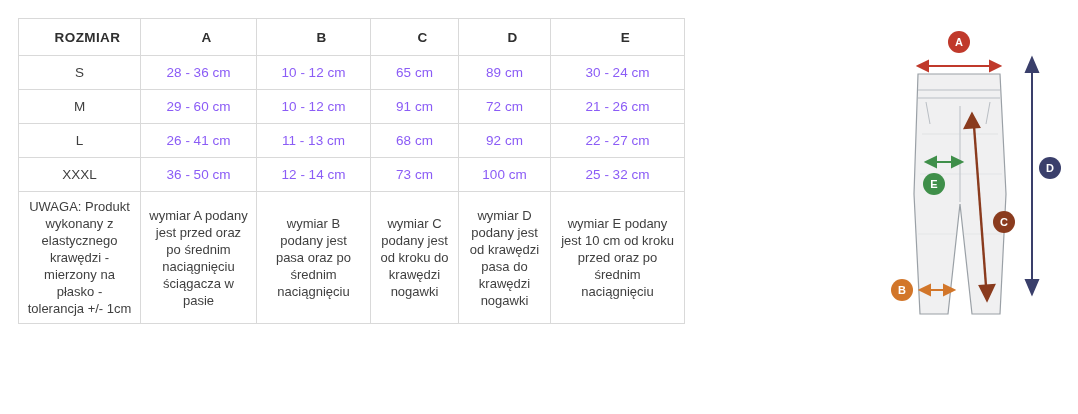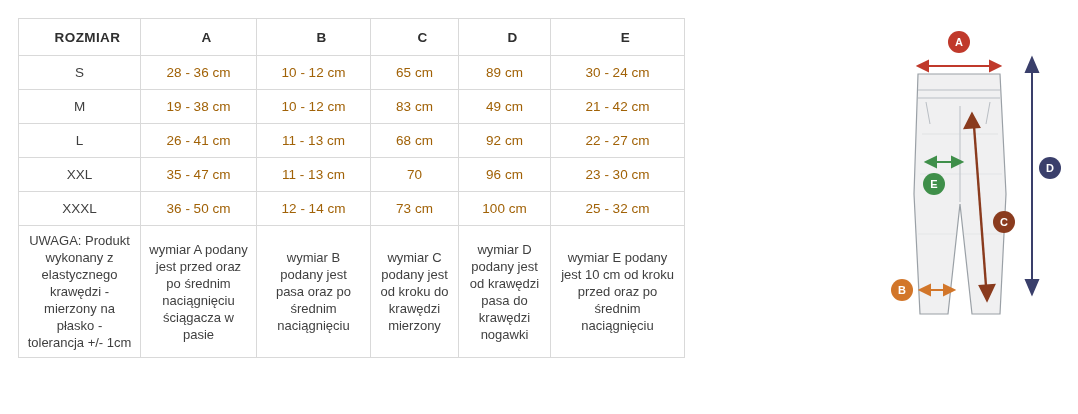--- a/index.html
+++ b/index.html
@@ -30,21 +30,21 @@
     border-collapse: collapse;
     width: 666px;
     table-layout: fixed;
   }
   table.size-table th,
   table.size-table td {
     border: 1px solid #d9d9d9;
     text-align: center;
     vertical-align: middle;
     font-size: 13.5px;
-    color: #a16207;
+    color: #8b5cf6;
     padding: 0;
   }
   table.size-table thead th {
     height: 36px;
     font-weight: bold;
     font-size: 13.5px;
     letter-spacing: 0.4px;
     color: #2f2f2f;
     padding-left: 16px;
   }
@@ -117,55 +117,47 @@
         <tr>
           <td>S</td>
           <td>28 - 36 cm</td>
           <td>10 - 12 cm</td>
           <td>65 cm</td>
           <td>89 cm</td>
           <td>30 - 24 cm</td>
         </tr>
         <tr>
           <td>M</td>
-          <td>19 - 38 cm</td>
+          <td>29 - 60 cm</td>
           <td>10 - 12 cm</td>
-          <td>83 cm</td>
-          <td>49 cm</td>
-          <td>21 - 42 cm</td>
+          <td>91 cm</td>
+          <td>72 cm</td>
+          <td>21 - 26 cm</td>
         </tr>
         <tr>
           <td>L</td>
           <td>26 - 41 cm</td>
           <td>11 - 13 cm</td>
           <td>68 cm</td>
           <td>92 cm</td>
           <td>22 - 27 cm</td>
         </tr>
         <tr>
-          <td>XXL</td>
-          <td>35 - 47 cm</td>
-          <td>11 - 13 cm</td>
-          <td>70</td>
-          <td>96 cm</td>
-          <td>23 - 30 cm</td>
-        </tr>
-        <tr>
           <td>XXXL</td>
           <td>36 - 50 cm</td>
           <td>12 - 14 cm</td>
           <td>73 cm</td>
           <td>100 cm</td>
           <td>25 - 32 cm</td>
         </tr>
         <tr class="note-row">
           <td>UWAGA: Produkt wykonany z elastycznego krawędzi - mierzony na płasko - tolerancja +/- 1cm</td>
           <td>wymiar A podany jest przed oraz po średnim naciągnięciu ściągacza w pasie</td>
           <td>wymiar B podany jest pasa oraz po średnim naciągnięciu</td>
-          <td>wymiar C podany jest od kroku do krawędzi mierzony</td>
+          <td>wymiar C podany jest od kroku do krawędzi nogawki</td>
           <td>wymiar D podany jest od krawędzi pasa do krawędzi nogawki</td>
           <td>wymiar E podany jest 10 cm od kroku przed oraz po średnim naciągnięciu</td>
         </tr>
       </tbody>
     </table>
   </div>
 
   <div class="illu">
     <svg width="210" height="390" viewBox="0 0 210 390" xmlns="http://www.w3.org/2000/svg">
 

